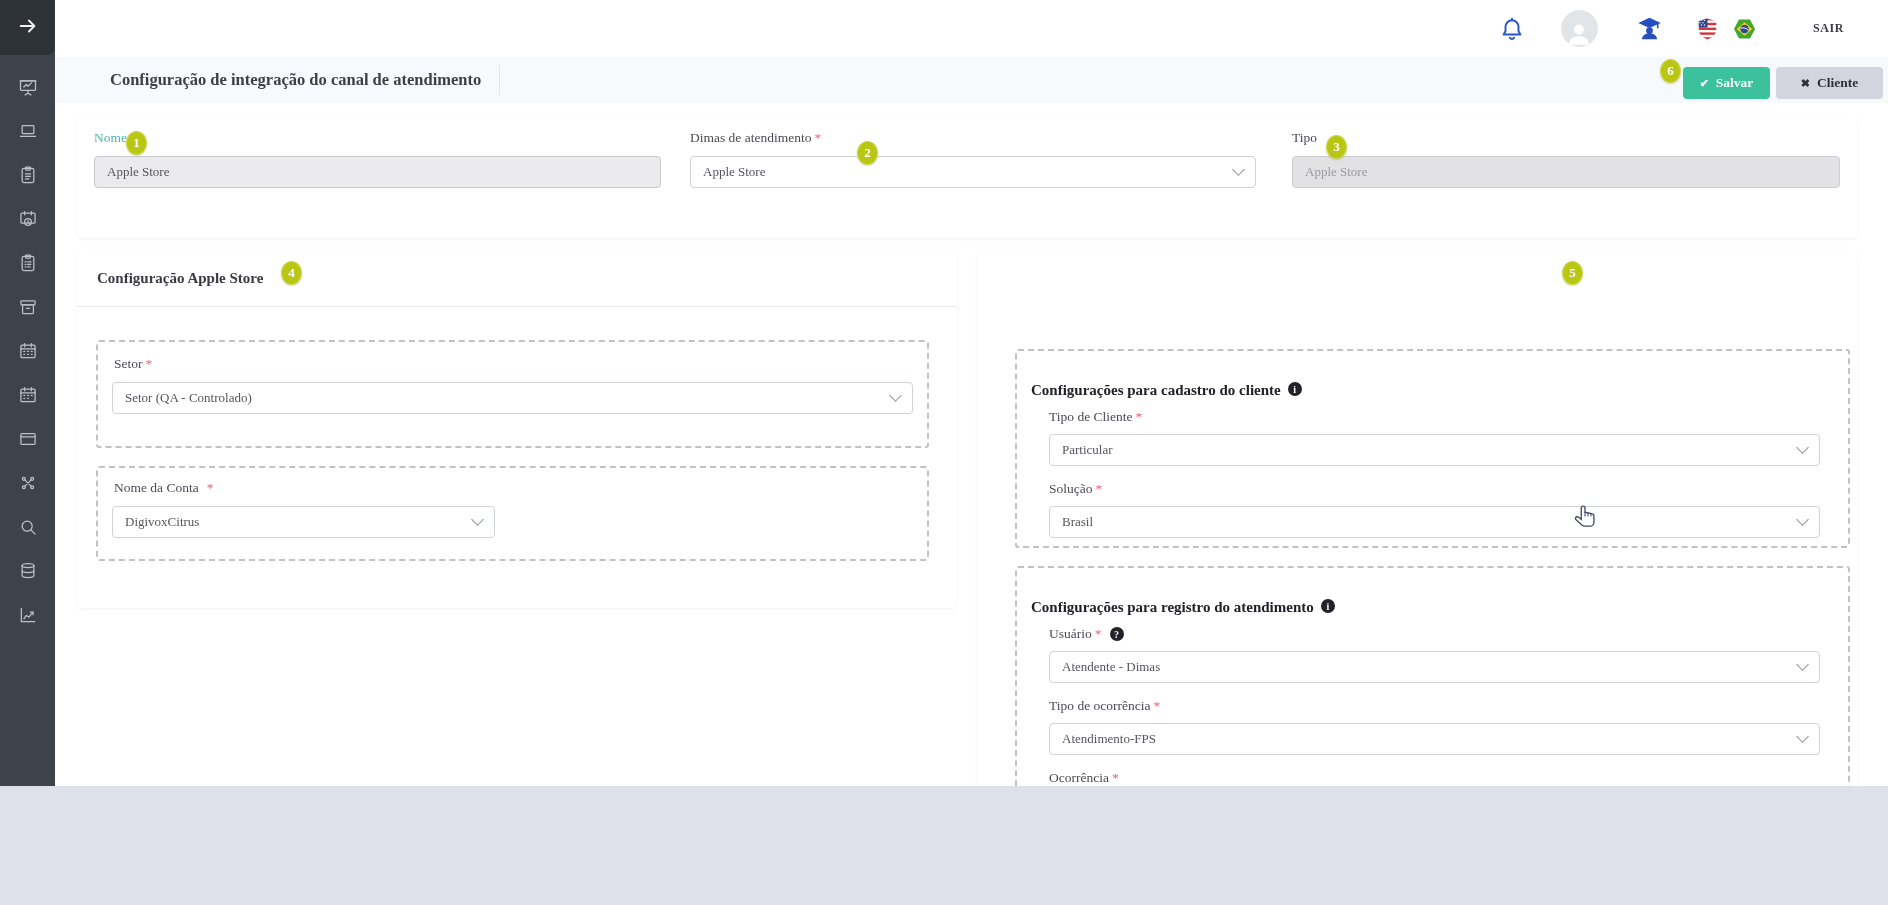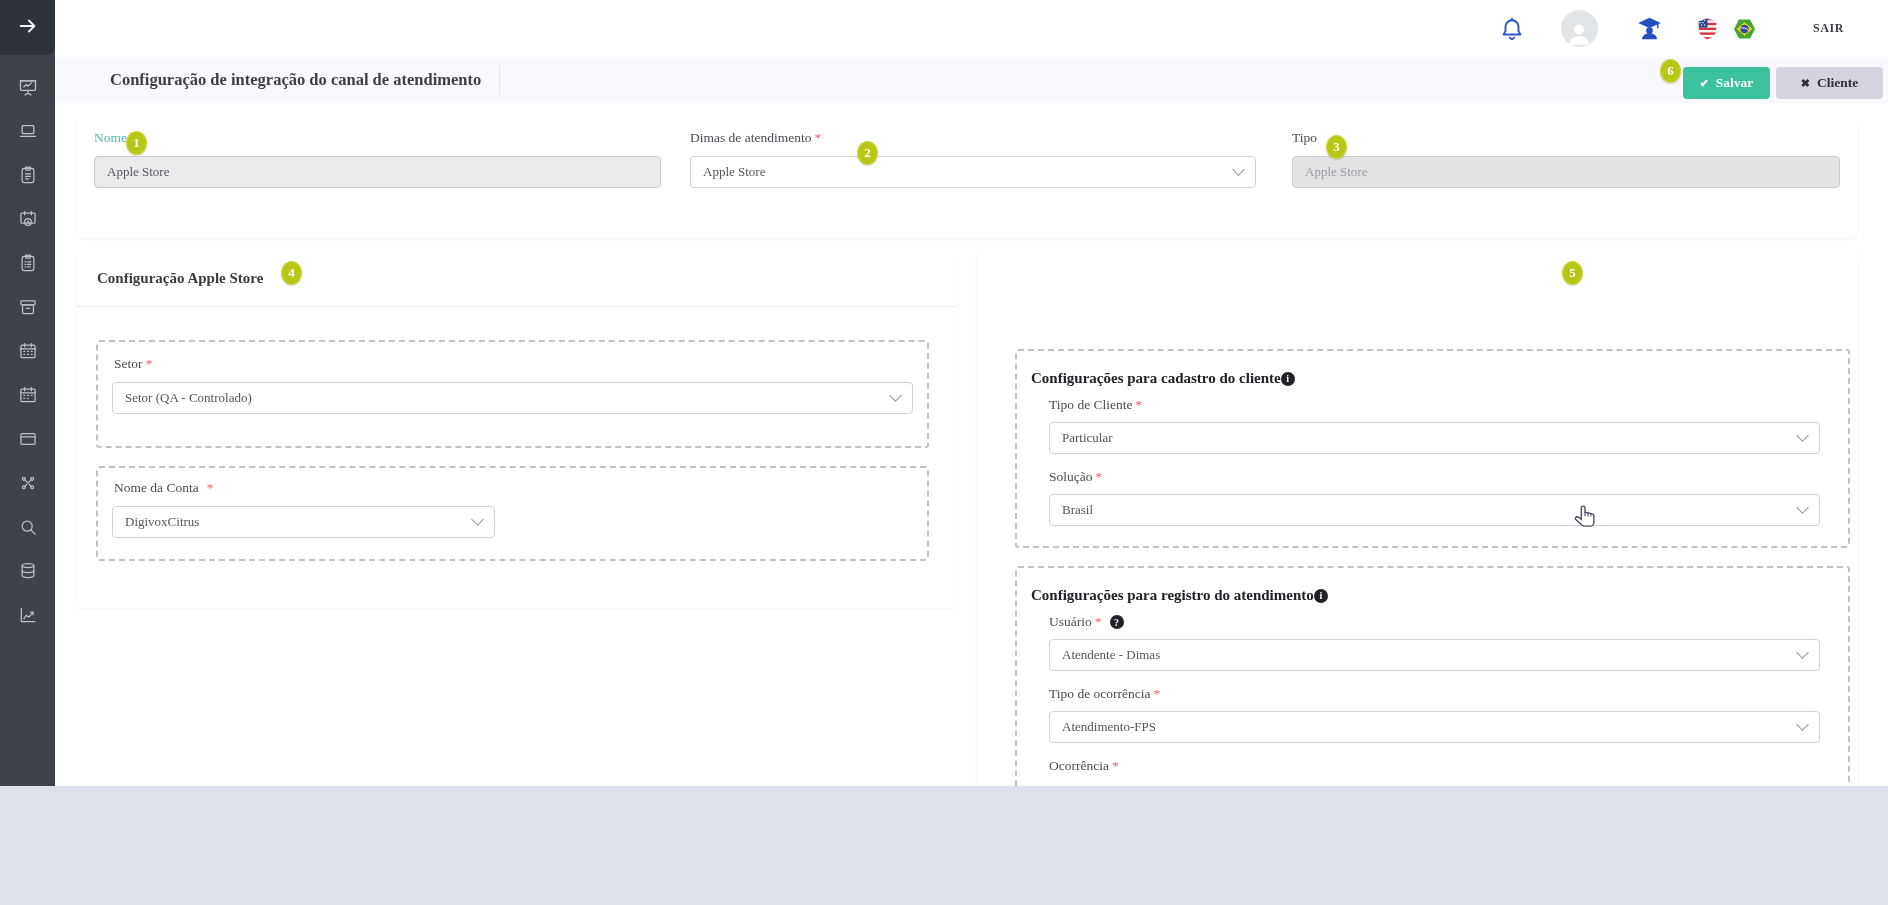--- a/index.html
+++ b/index.html
@@ -56,22 +56,22 @@
   .inputbox,.select{height:32px;box-sizing:border-box;border:1px solid #cfd3d9;border-radius:4px;
          background:#fff;font-size:13px;color:#55555c;display:flex;align-items:center;padding:0 12px;}
   .inputbox.readonly{background:#ebebee;border-color:#c9c9ce;}
   .inputbox.disabled{background:#e2e2e5;border-color:#cdcdd1;color:#9a9aa0;}
   .select{justify-content:space-between;cursor:pointer;}
   .chev{width:8px;height:8px;border-right:1.6px solid #8a8f98;border-bottom:1.6px solid #8a8f98;
         transform:rotate(45deg);margin-top:-5px;flex:0 0 auto;margin-left:10px;}
 
   .dashed{position:absolute;border:2px dashed #c2c2c2;border-radius:3px;box-sizing:border-box;}
   .dashed .pad{padding:13px 14px;}
-  .section-heading{font-size:15px;font-weight:700;color:#212127;display:flex;align-items:center;
-                   margin:6px 0 9px 0;}
+  .section-heading{font-size:15px;font-weight:700;color:#212127;display:flex;
+                   gap:7px;margin:18px 0 9px 0;}
   .fgroup{margin-left:18px;margin-bottom:14px;width:771px;}
   .fgroup .field-label{margin-bottom:8px;}
 
   .circle-glyph{width:14px;height:14px;border-radius:50%;background:#222228;color:#fff;font-size:10px;
                 font-weight:700;display:inline-flex;align-items:center;justify-content:center;cursor:pointer;flex:0 0 auto;}
 
   
   .num-badge{position:absolute;width:21px;height:24px;border-radius:50%;background:#b9c714;
              border:1px solid #ccd84b;color:#fff;font-size:13px;font-weight:700;z-index:20;
              display:flex;align-items:center;justify-content:center;box-sizing:border-box;

